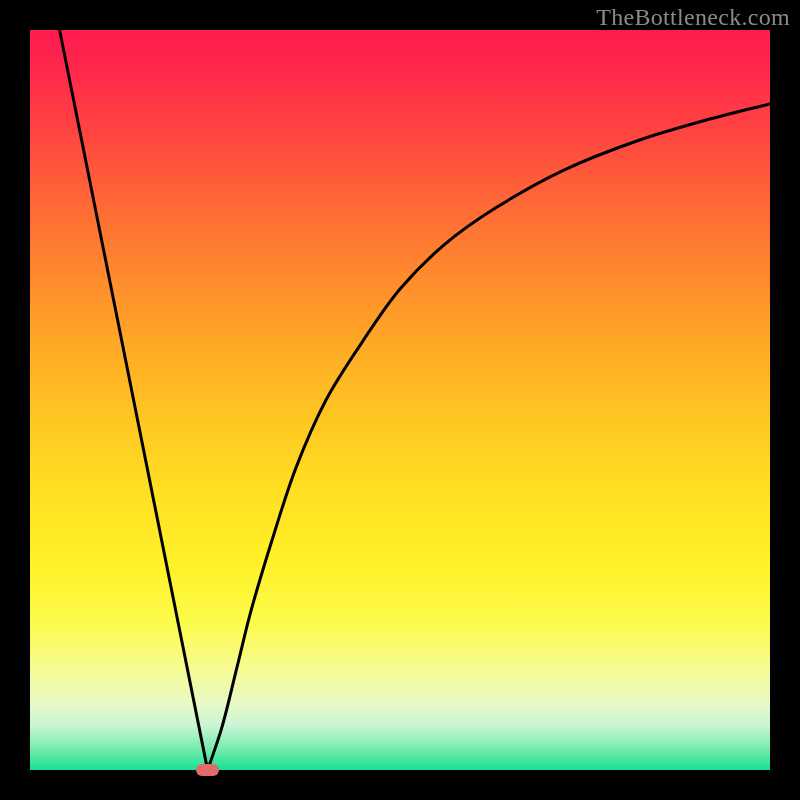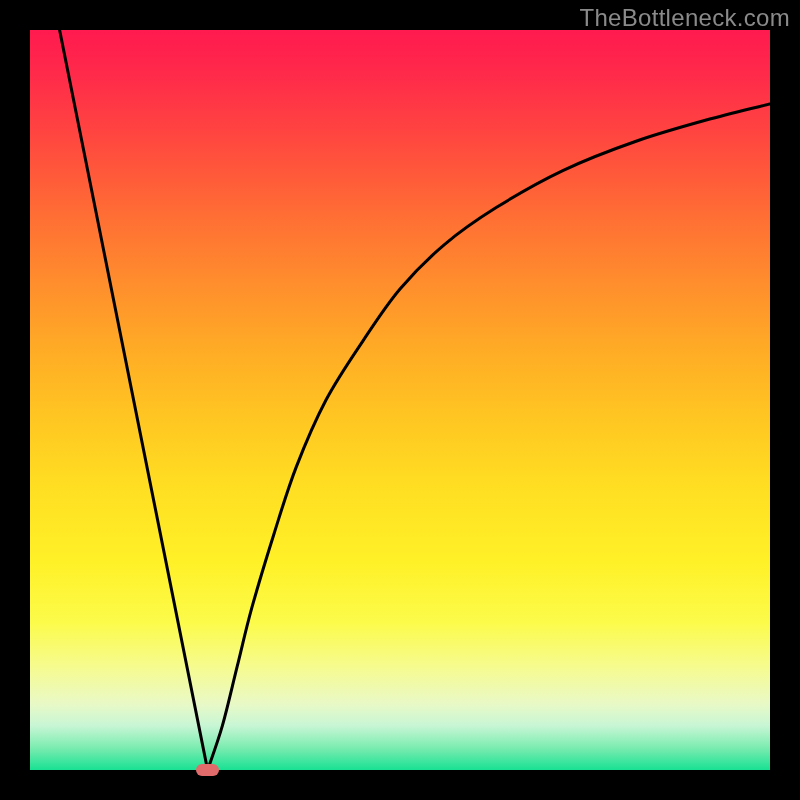--- a/index.html
+++ b/index.html
@@ -9,20 +9,21 @@
     height: 800px;
     overflow: hidden;
     font-family: Arial, Helvetica, sans-serif;
     background: #000;
   }
   .frame {
     position: relative;
     width: 800px;
     height: 800px;
     background: #000;
+    font-family: Liberation Serif, serif;
   }
   .plot-area {
     position: absolute;
     left: 30px;
     top: 30px;
     width: 740px;
     height: 740px;
   }
   .gradient {
     position: absolute;

